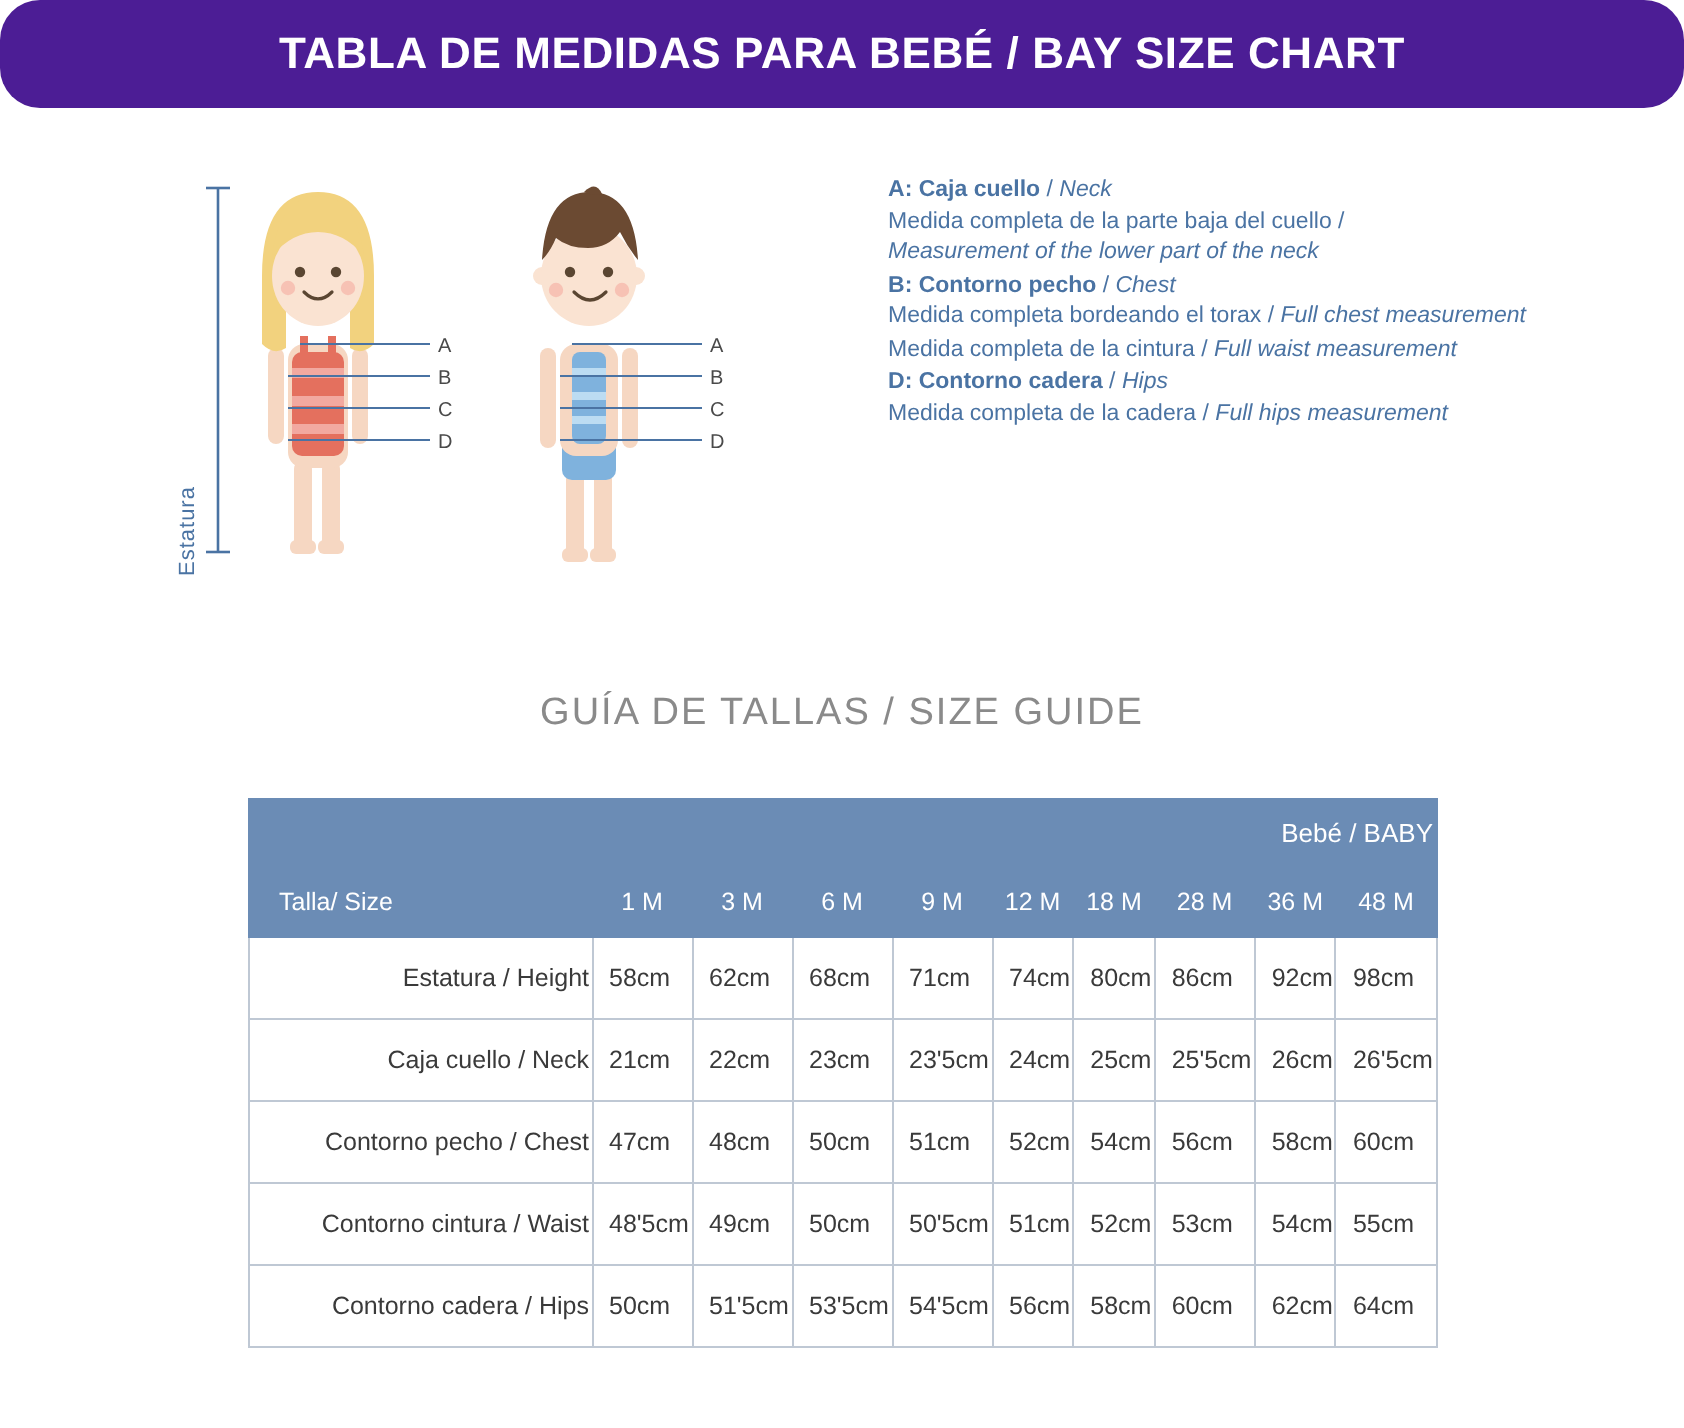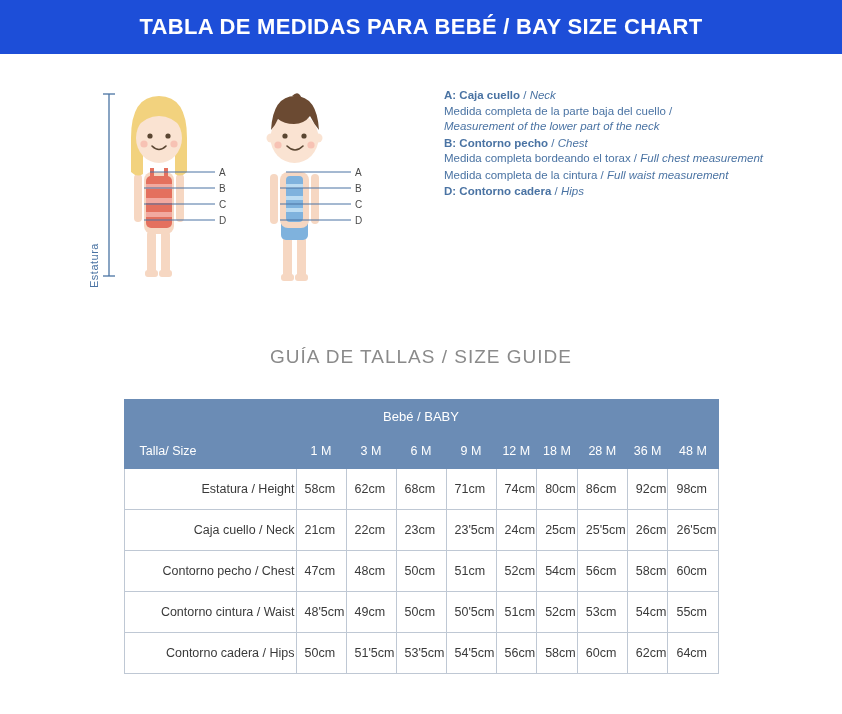--- a/index.html
+++ b/index.html
@@ -11,24 +11,25 @@
     height: 714px;
     background: #ffffff;
     font-family: "Liberation Sans", sans-serif;
     color: #333;
     overflow: hidden;
   }
 
   
   .header {
     height: 54px;
-    background: #1d4ed8;
+    background: #4c1d95;
     display: flex;
     align-items: center;
     justify-content: center;
+    border-radius: 20px;
   }
   .header-title {
     color: #ffffff;
     font-size: 22px;
     font-weight: bold;
     letter-spacing: 0.3px;
   }
 
   
   .diagram-area {
@@ -93,21 +94,21 @@
   table.size-table th,
   table.size-table td {
     border: 1px solid #bfc8d4;
   }
   .band {
     background: #6b8cb5;
     color: #ffffff;
     font-weight: normal;
     font-size: 13px;
     height: 30px;
-    text-align: center;
+    text-align: right;
     border: 1px solid #6b8cb5 !important;
   }
   .hdr {
     background: #6b8cb5;
     color: #ffffff;
     font-weight: normal;
     height: 33px;
     border: 1px solid #6b8cb5 !important;
   }
   .hdr.left {
@@ -258,20 +259,24 @@
     <p class="desc">
       <span>Medida completa bordeando el torax /</span>
       <span class="ital">Full chest measurement</span>
     </p>
     <p class="desc">
       <span>Medida completa de la cintura /</span>
       <span class="ital">Full waist measurement</span>
     </p>
     <p>
       <span class="ltr">D</span><span class="bold">: </span><span class="bold">Contorno cadera</span><span> / </span><span class="ital">Hips</span>
+    </p>
+    <p class="desc">
+      <span>Medida completa de la cadera /</span>
+      <span class="ital">Full hips measurement</span>
     </p>
   </div>
 </div>
 
 <div class="guide-title">GUÍA DE TALLAS / SIZE GUIDE</div>
 
 <div class="table-wrap">
   <table class="size-table">
     <thead>
       <tr>

